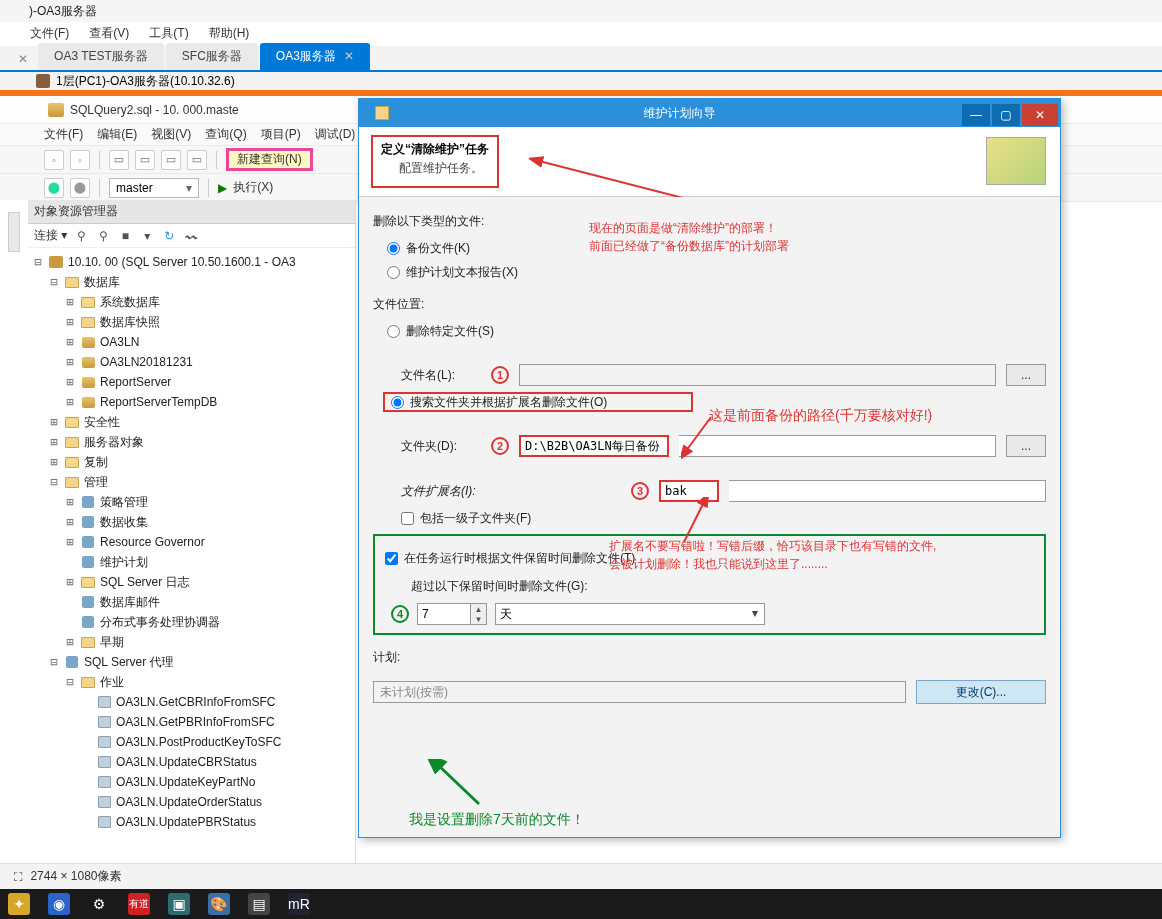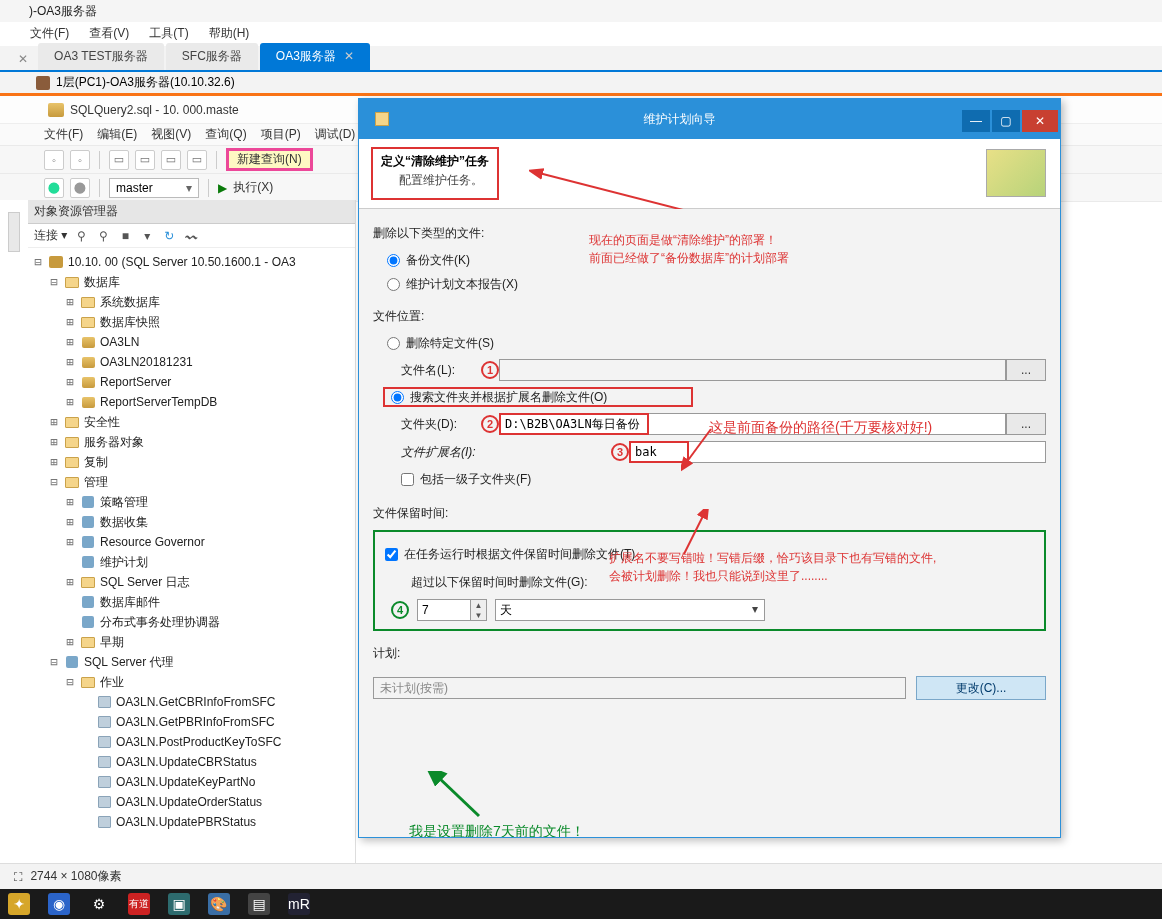--- a/index.html
+++ b/index.html
@@ -14,21 +14,21 @@
 .main-menu span { color: #333; }
 
 
 .tab-strip { height: 26px; background: #f3f3f3; display: flex; align-items: flex-end; border-bottom: 2px solid #0078d7; padding-left: 8px; }
 .tab-strip .close-x { padding: 4px 10px; color: #888; }
 .tab { padding: 5px 16px; background: #eaeaea; color: #444; margin-right: 2px; border-top-left-radius: 3px; border-top-right-radius: 3px; font-size: 11px; }
 .tab.active { background: #0078d7; color: #fff; }
 .tab .tab-x { margin-left: 8px; color: #ccc; }
 
 
-.breadcrumb-bar { height: 24px; background: #f3f3f3; border-bottom: 3px solid #f97316; display: flex; align-items: center; padding-left: 36px; gap: 6px; }
+.breadcrumb-bar { height: 24px; background: #f3f3f3; border-bottom: 6px solid #f97316; display: flex; align-items: center; padding-left: 36px; gap: 6px; }
 .breadcrumb-bar .icon-sq { width: 14px; height: 14px; background: #8a5c3b; border-radius: 2px; display: inline-block; }
 
 
 .sub-title { height: 28px; background: #fdfdfd; display: flex; align-items: center; padding-left: 48px; gap: 6px; color: #333; border-bottom: 1px solid #eee; }
 .sub-title .icon-db { width: 16px; height: 14px; background: linear-gradient(#e8c36a,#c79a3d); border-radius: 2px; display: inline-block; }
 
 
 .sub-menu { height: 22px; display: flex; align-items: center; padding-left: 44px; gap: 14px; color: #333; background: #fafafa; border-bottom: 1px solid #eaeaea; }
 
 
@@ -55,38 +55,38 @@
 .ico-folder { width: 14px; height: 11px; background: #f5d58a; border: 1px solid #caa24a; border-radius: 1px; }
 .ico-db { width: 13px; height: 11px; background: linear-gradient(#e8c36a,#c79a3d); border-radius: 2px; }
 .ico-node { width: 12px; height: 12px; background: #7aa7c9; border-radius: 2px; }
 .ico-job { width: 13px; height: 12px; background: #bfcfdc; border: 1px solid #8aa3b8; border-radius: 1px; }
 .indent-1 { padding-left: 16px; }
 .indent-2 { padding-left: 32px; }
 .indent-3 { padding-left: 48px; }
 
 
 .dialog { position: absolute; top: 98px; left: 358px; width: 703px; height: 740px; background: #f3f3f3; border: 1px solid #2b90d9; box-shadow: 3px 3px 8px rgba(0,0,0,0.25); display: flex; flex-direction: column; }
-.dlg-titlebar { height: 40px; background: #2b90d9; display: flex; align-items: center; padding-left: 16px; color: #fff; }
+.dlg-titlebar { height: 28px; background: #2b90d9; display: flex; align-items: center; padding-left: 16px; color: #fff; }
 .dlg-titlebar .dlg-ico { width: 14px; height: 14px; background: #f5d58a; border: 1px solid #caa24a; margin-right: 8px; }
 .dlg-title { flex: 1; text-align: center; font-size: 12px; }
 .dlg-btns { display: flex; }
 .dlg-btn { width: 28px; height: 22px; display: flex; align-items: center; justify-content: center; color: #fff; margin: 3px 2px 0 0; }
 .dlg-btn.min { background: #0f6cb0; }
 .dlg-btn.max { background: #0f6cb0; }
 .dlg-btn.close { background: #c84031; width: 36px; }
 .dlg-header-zone { height: 70px; background: #fff; border-bottom: 1px solid #ccc; position: relative; padding: 8px 12px; display: flex; }
 .def-box { border: 2px solid #d33; padding: 4px 8px; display: inline-block; }
 .def-box .def-title { font-weight: 700; color: #000; }
 .def-box .def-sub { color: #444; margin-top: 2px; padding-left: 12px; text-align: center; }
 .wiz-img { width: 60px; height: 48px; background: linear-gradient(135deg,#e8e087,#b7d37a); border: 1px solid #aaa; position: absolute; right: 14px; top: 10px; }
 .dlg-body { flex: 1; padding: 16px 14px 10px 14px; position: relative; overflow: hidden; background: #f3f3f3; }
 .grp-label { color: #222; margin-bottom: 8px; }
 .radio-row, .check-row { display: flex; align-items: center; gap: 6px; margin: 4px 0 4px 14px; color: #222; height: 20px; }
 input[type=radio], input[type=checkbox] { width: 13px; height: 13px; }
-.field-row { display: flex; align-items: center; margin: 6px 0 6px 28px; }
+.field-row { display: flex; align-items: center; margin: 23px 0 6px 28px; gap: 10px; }
 .field-label { width: 80px; color: #222; }
 .txt { flex: 1; height: 22px; border: 1px solid #999; background: #fff; padding: 2px 4px; font-family: "SimSun", monospace; }
 .txt.disabled { background: #f3f3f3; }
 .browse-btn { width: 40px; height: 22px; border: 1px solid #999; background: #e9e9e9; display: flex; align-items: center; justify-content: center; color: #333; }
 .red-box { border: 2px solid #d33; }
 .green-box { border: 2px solid #0a8a2a; padding: 8px 10px; margin-top: 6px; }
 .combo { height: 22px; border: 1px solid #999; background: #fff; padding: 2px 4px; position: relative; }
 .combo::after { content: "▾"; position: absolute; right: 6px; top: 2px; color: #444; }
 .spinner { display: flex; }
 .spinner input { width: 54px; height: 22px; border: 1px solid #999; padding: 2px 4px; }
@@ -472,21 +472,20 @@
       <span style="flex:0 0 100px;"></span>
       <span class="circle-num">3</span>
       <input class="txt red-box" style="max-width: 60px; border-width: 2px;" value="bak">
       <input class="txt" style="border-left: none;">
     </div>
     <div class="check-row" style="margin-left:28px;">
         <input type="checkbox" style="">
         <span>包括一级子文件夹(F)</span>
       </div>
 
-    <div class="grp-label" style="margin-top:16px;">文件保留时间:</div>
     <div class="green-box">
       <div class="check-row" style="margin-left:0;">
           <input type="checkbox" checked="" style="">
           <span>在任务运行时根据文件保留时间删除文件(T)</span>
         </div>
       <div style="margin:10px 0 8px 26px;color:#222;">超过以下保留时间时删除文件(G):</div>
       <div style="display:flex;align-items:center;gap:8px;margin-left:6px;">
         <span class="circle-num green">4</span>
         <div class="spinner">
           <input value="7" style="">

